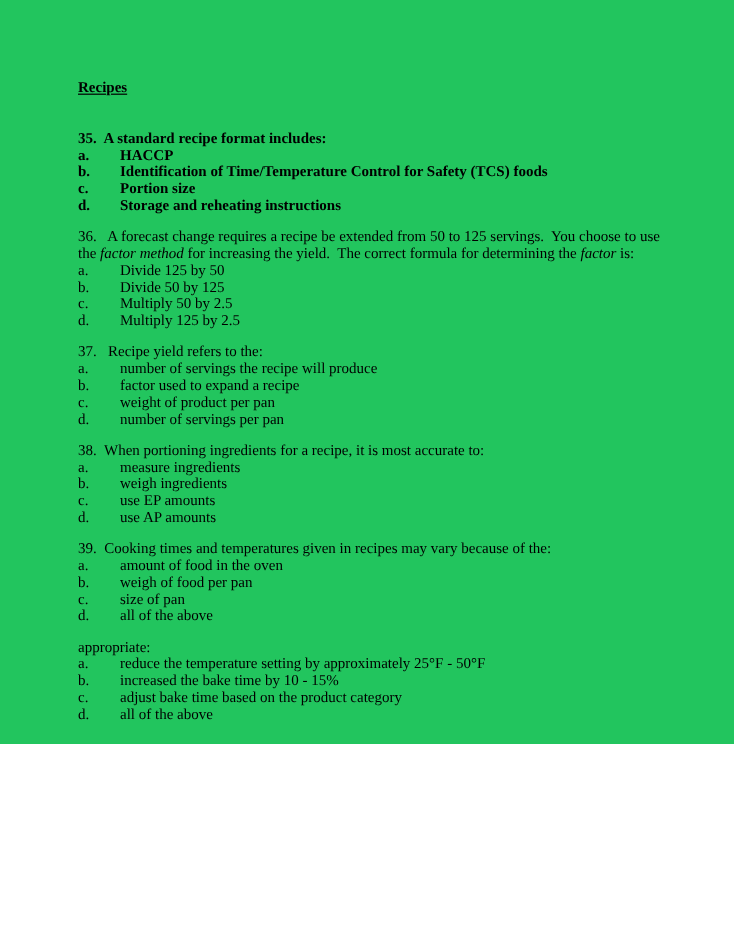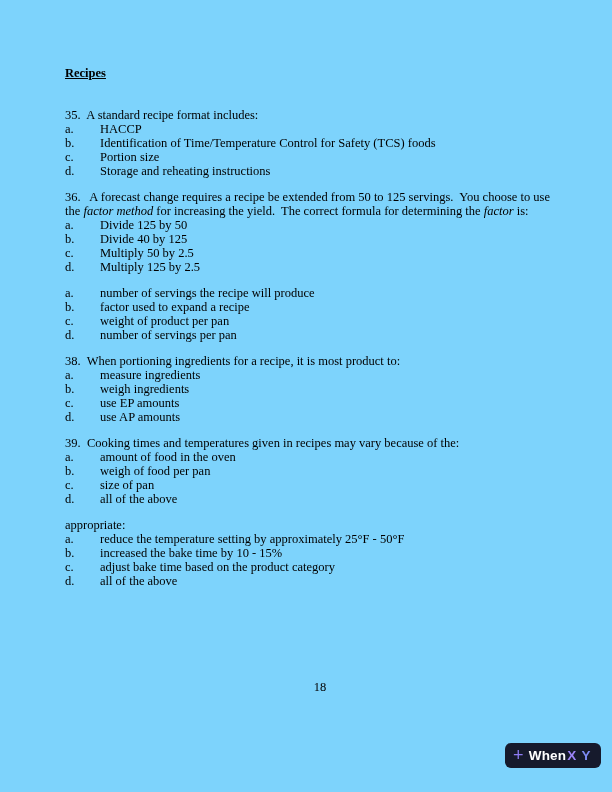--- a/index.html
+++ b/index.html
@@ -1,36 +1,36 @@
 <!DOCTYPE html>
 <html><head>
 <meta charset="utf-8">
 <style>
   html,body { margin:0; padding:0; background:#ffffff; }
   .page {
     position:relative;
-    width:612px; height:792px;
-    background:#7dd3fc;
+    width:612px; height:620px;
+    background:#22c55e;
     font-family:"Liberation Serif", serif;
     font-size:12.5px;
     line-height:14px;
     color:#000000;
     overflow:hidden;
   }
   .content {
     position:absolute;
     left:65px; top:66px; right:38px;
   }
   .title {
     font-weight:bold;
     text-decoration:underline;
     margin-bottom:28px;
   }
   .question { margin-top:12px; }
-  .question:first-child { margin-top:0; }
+  .question:first-child { margin-top:0;font-weight:bold; }
   .stem .line { white-space:pre-wrap; }
   .qnum { white-space:pre-wrap; }
   .seg-i { font-style:italic; }
   .seg-u { }
   .opt { display:flex; }
   .opt .letter { flex:none; width:35px; }
   .opt .text { white-space:pre-wrap; }
   .pagenum {
     position:absolute;
     left:0; right:0; top:680px;
@@ -91,52 +91,55 @@
           <div class="stem">
             <div class="line"><span class="qnum">36.</span><span>   A forecast change requires a recipe be extended from 50 to 125 servings.  You choose to use</span></div>
             <div class="line"><span>the </span><span class="seg-i">factor method</span><span> for increasing the yield.  The correct formula for determining the </span><span class="seg-i">factor</span><span> is:</span></div>
           </div>
           <div class="opt">
             <span class="letter">a.</span>
             <span class="text">Divide 125 by 50</span>
           </div>
           <div class="opt">
             <span class="letter">b.</span>
-            <span class="text">Divide 40 by 125</span>
+            <span class="text">Divide 50 by 125</span>
           </div>
           <div class="opt">
             <span class="letter">c.</span>
             <span class="text">Multiply 50 by 2.5</span>
           </div>
           <div class="opt">
             <span class="letter">d.</span>
             <span class="text">Multiply 125 by 2.5</span>
           </div>
         </div>
         <div class="question">
+          <div class="stem">
+            <div class="line"><span class="qnum">37.</span><span>   Recipe yield refers to the:</span></div>
+          </div>
           <div class="opt">
             <span class="letter">a.</span>
             <span class="text">number of servings the recipe will produce</span>
           </div>
           <div class="opt">
             <span class="letter">b.</span>
             <span class="text">factor used to expand a recipe</span>
           </div>
           <div class="opt">
             <span class="letter">c.</span>
             <span class="text">weight of product per pan</span>
           </div>
           <div class="opt">
             <span class="letter">d.</span>
             <span class="text">number of servings per pan</span>
           </div>
         </div>
         <div class="question">
           <div class="stem">
-            <div class="line"><span class="qnum">38.</span><span>  When portioning ingredients for a recipe, it is </span><span class="seg-u">most</span><span> product to:</span></div>
+            <div class="line"><span class="qnum">38.</span><span>  When portioning ingredients for a recipe, it is </span><span class="seg-u">most</span><span> accurate to:</span></div>
           </div>
           <div class="opt">
             <span class="letter">a.</span>
             <span class="text">measure ingredients</span>
           </div>
           <div class="opt">
             <span class="letter">b.</span>
             <span class="text">weigh ingredients</span>
           </div>
           <div class="opt">

